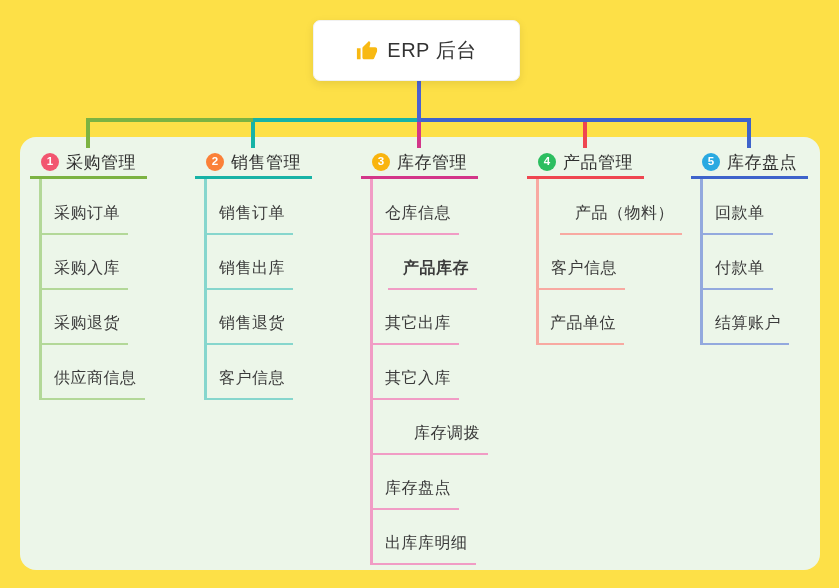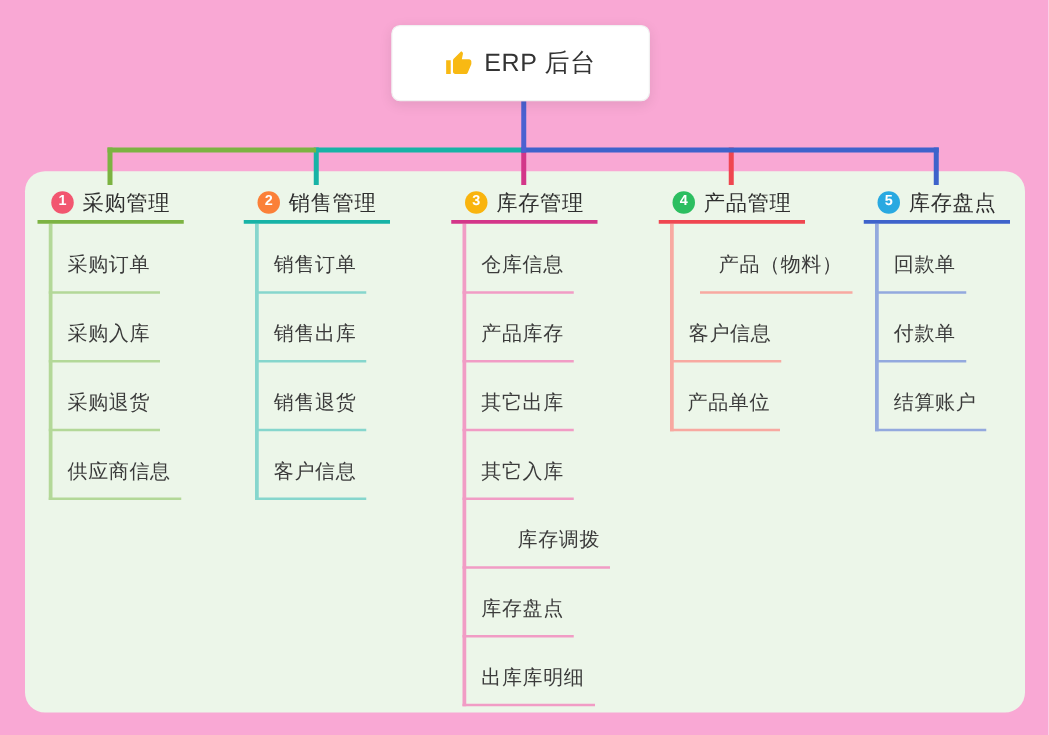--- a/index.html
+++ b/index.html
@@ -1,18 +1,18 @@
 <!DOCTYPE html>
 <html><head>
 <meta charset="utf-8">
 <style>
   html,body{margin:0;padding:0;background:#ffffff;}
   #app{
     position:relative;width:839px;height:588px;overflow:hidden;
-    background:#f9a8d4;
+    background:#fde047;
     font-family:"Liberation Sans","DejaVu Sans",sans-serif;
   }
   #panel{
     position:absolute;left:20px;top:137px;width:800px;height:433px;
     border-radius:16px;
   }
   .line{position:absolute;}
   #root-node{
     position:absolute;left:313px;top:20px;width:207px;height:61px;
     background:#ffffff;border:1px solid #f1f1f1;border-radius:7px;
@@ -81,21 +81,21 @@
       <div class="branch-item" style="left: 204px; top: 203px; border-bottom: 2px solid rgb(134, 214, 205);">销售订单</div>
       <div class="branch-item" style="left: 204px; top: 258px; border-bottom: 2px solid rgb(134, 214, 205);">销售出库</div>
       <div class="branch-item" style="left: 204px; top: 313px; border-bottom: 2px solid rgb(134, 214, 205);">销售退货</div>
       <div class="branch-item" style="left: 204px; top: 368px; border-bottom: 2px solid rgb(134, 214, 205);">客户信息</div>
       <div class="branch-title" style="left: 361px; top: 148px; border-bottom: 3px solid rgb(211, 54, 137);">
         <span class="badge" style="background: rgb(249, 180, 14);">3</span>
         <span class="branch-label">库存管理</span>
       </div>
       <div class="vline" style="left: 370px; top: 179px; height: 386px; background: rgb(241, 156, 197);"></div>
       <div class="branch-item" style="left: 370px; top: 203px; border-bottom: 2px solid rgb(241, 156, 197);">仓库信息</div>
-      <div class="branch-item" style="left: 370px; top: 258px; border-bottom: 2px solid rgb(241, 156, 197);">产品库存</div>
+      <div class="branch-item" style="left: 388px; top: 258px; border-bottom: 2px solid rgb(241, 156, 197); font-weight: bold;">产品库存</div>
       <div class="branch-item" style="left: 370px; top: 313px; border-bottom: 2px solid rgb(241, 156, 197);">其它出库</div>
       <div class="branch-item" style="left: 370px; top: 368px; border-bottom: 2px solid rgb(241, 156, 197);">其它入库</div>
       <div class="branch-item" style="left: 370px; top: 423px; border-bottom: 2px solid rgb(241, 156, 197); padding-left: 44px;">库存调拨</div>
       <div class="branch-item" style="left: 370px; top: 478px; border-bottom: 2px solid rgb(241, 156, 197);">库存盘点</div>
       <div class="branch-item" style="left: 370px; top: 533px; border-bottom: 2px solid rgb(241, 156, 197);">出库库明细</div>
       <div class="branch-title" style="left: 527px; top: 148px; border-bottom: 3px solid rgb(239, 70, 80);">
         <span class="badge" style="background: rgb(44, 190, 96);">4</span>
         <span class="branch-label">产品管理</span>
       </div>
       <div class="vline" style="left: 536px; top: 179px; height: 166px; background: rgb(248, 169, 161);"></div>

